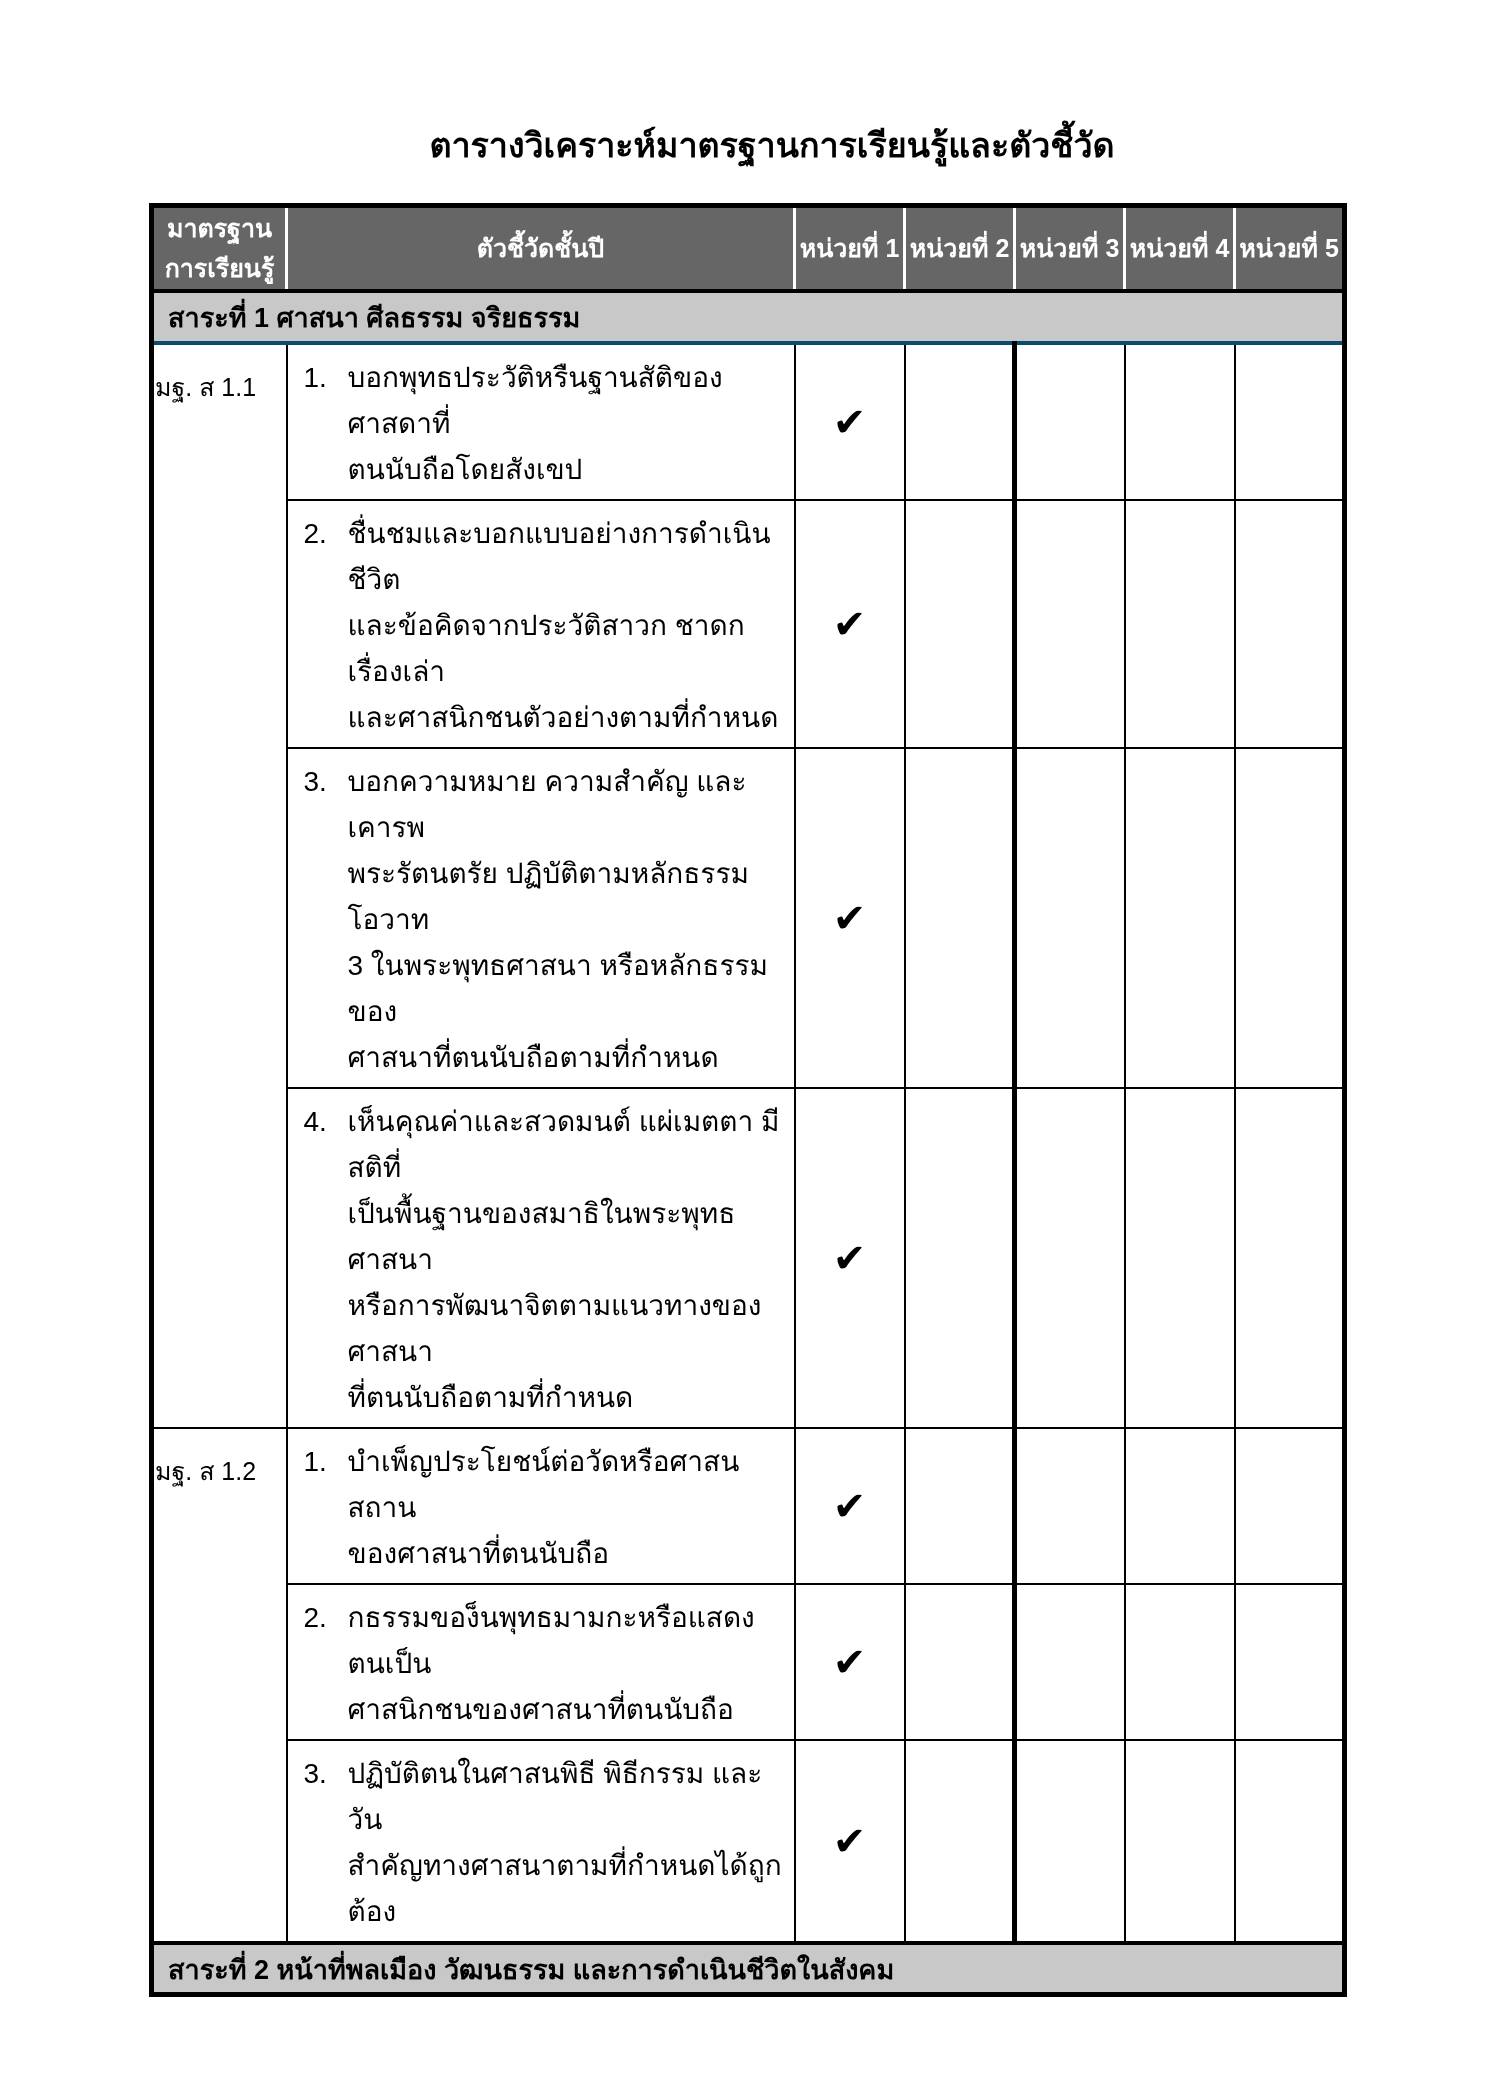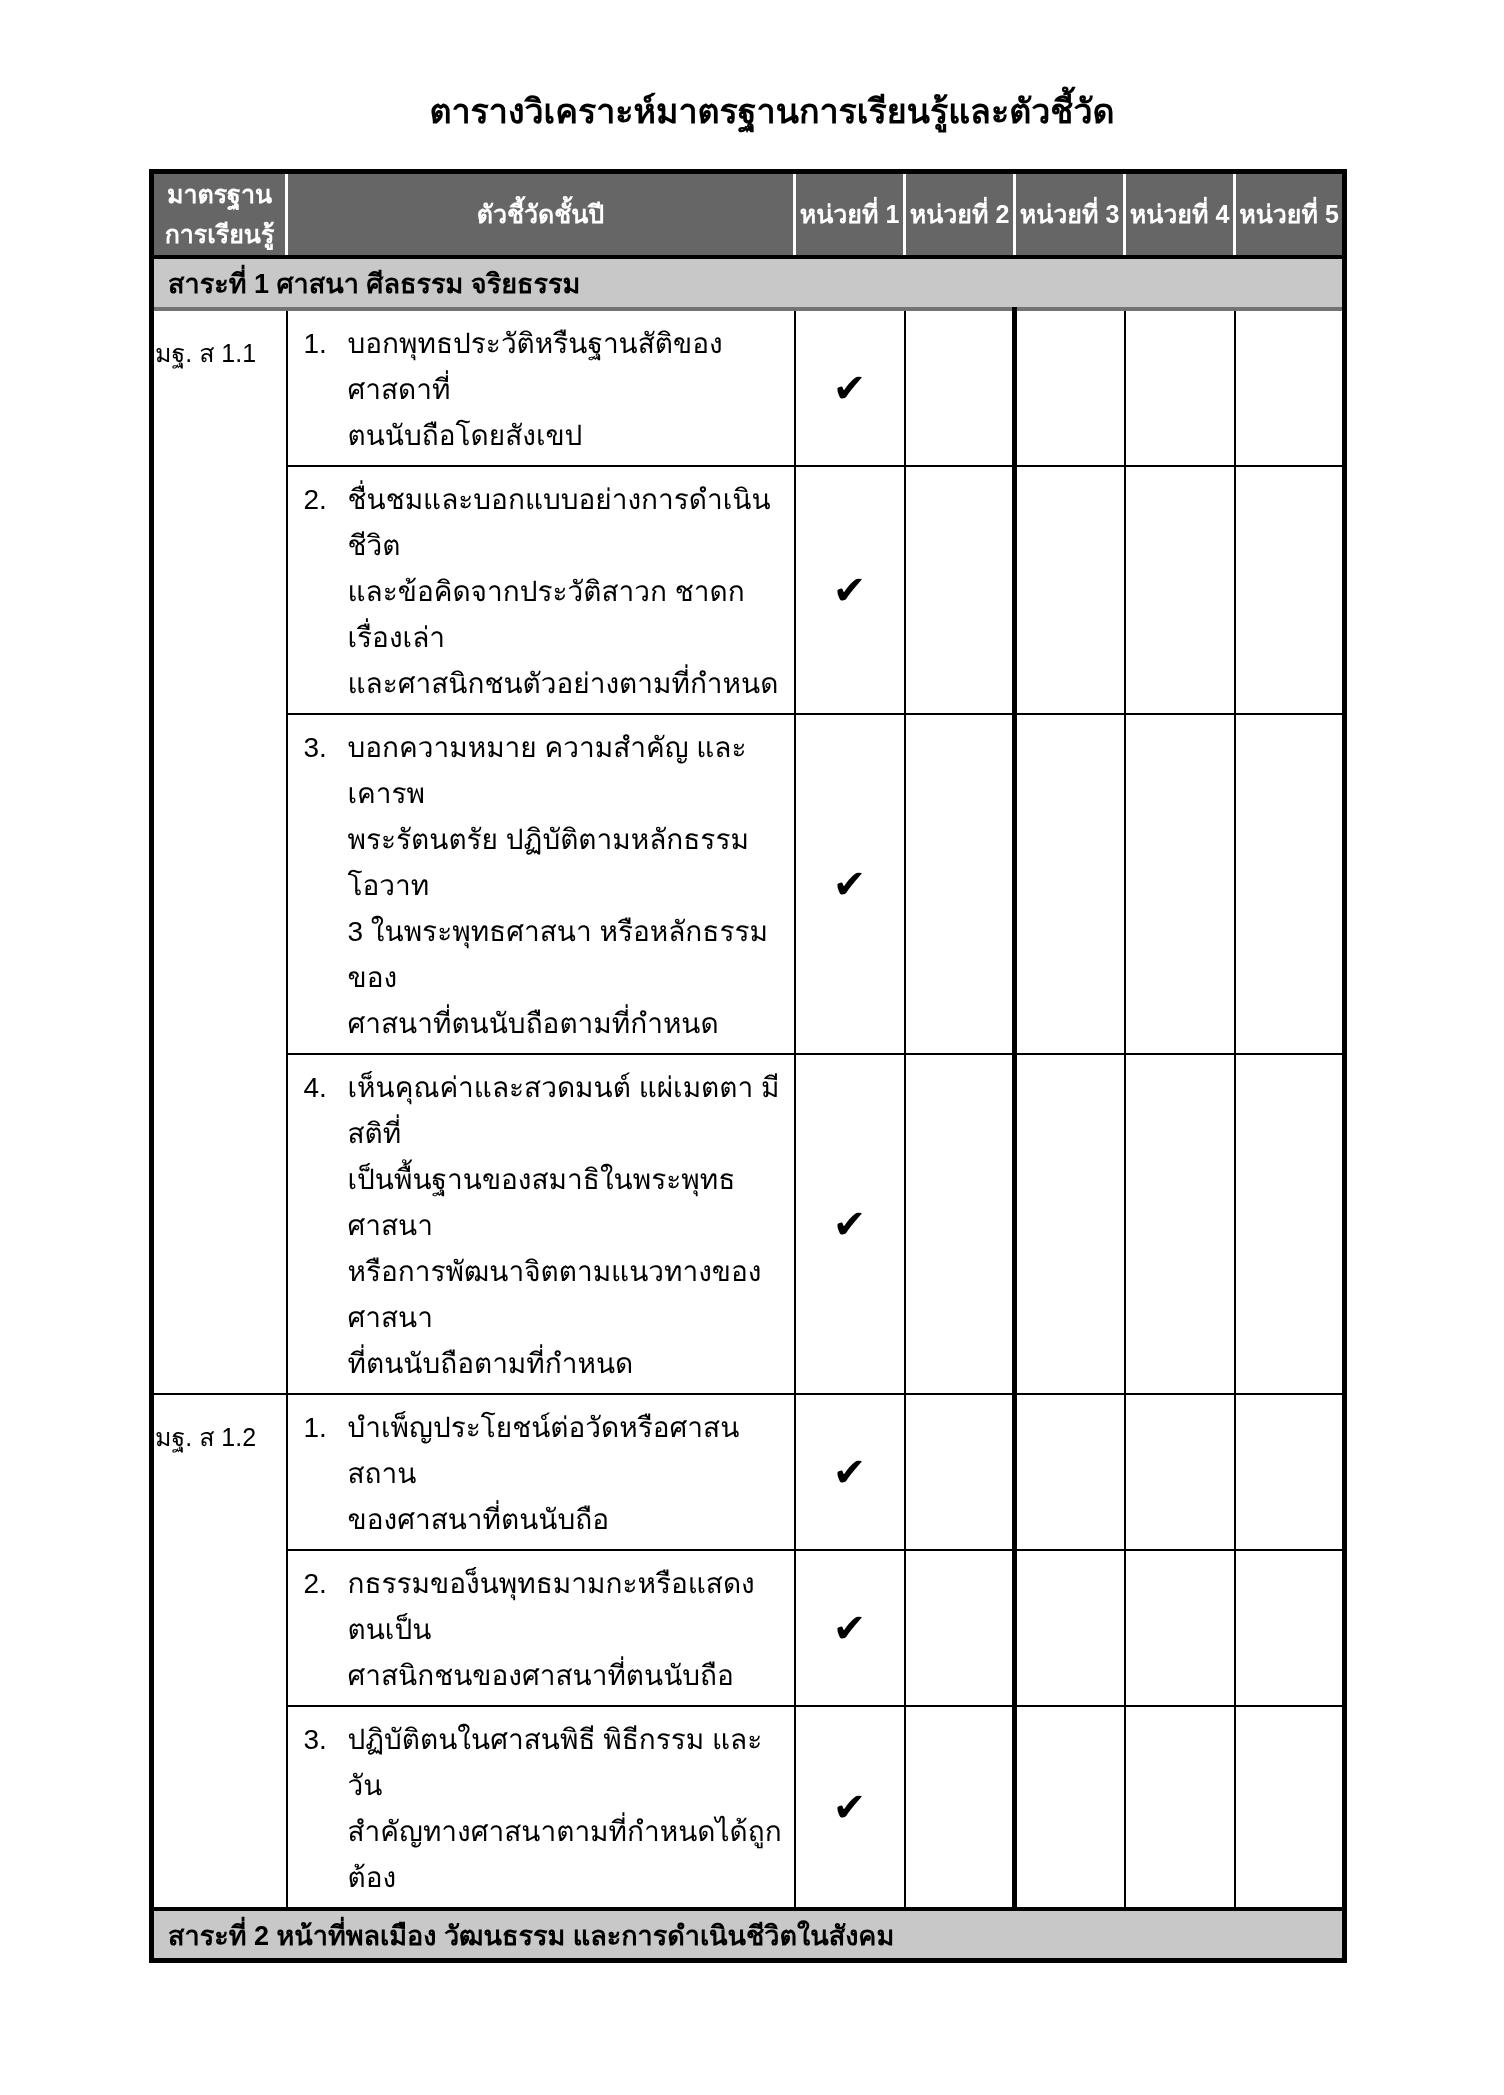--- a/index.html
+++ b/index.html
@@ -2,42 +2,42 @@
 <html><head>
 <meta charset="utf-8">
 <style>
   html,body { margin:0; padding:0; }
   body {
     width:1504px; height:2095px; background:#ffffff; color:#000;
     font-family:"Liberation Sans","DejaVu Sans",sans-serif;
   }
   .page { position:relative; width:1504px; height:2095px; overflow:hidden; }
 
-  .doc-title { padding-top:84px; text-align:center; font-weight:bold;
+  .doc-title { padding-top:118px; text-align:center; font-weight:bold;
                font-size:34px; line-height:1.62;margin-left:40px; }
 
   table.grid { border-collapse:collapse; table-layout:fixed;
                margin:30px 0 0 149px; width:1193px; border:5px solid #000; }
 
   col.c-std {width:135px;} col.c-ind {width:508px;}
   col.c-u   {width:110px;}
 
   tr.hdr { height:85px; }
   th { background:#666666; color:#ffffff; font-weight:bold; font-size:25px;
        padding:0; text-align:center; vertical-align:middle; }
   th + th { border-left:3px solid #ffffff; }
 
   .pre { white-space:pre-line; }
 
   td { border:2px solid #000; }
 
   tr.sec { height:52px; }
   tr.sec td { background:#c8c8c8; font-weight:bold; font-size:27px;
               text-align:left; padding:2px 10px 0 14px;
-              border-top:4px solid #000; border-bottom:4px solid #737373; }
+              border-top:4px solid #000; border-bottom:4px solid #0c4a6e; }
 
   td.std { font-weight:normal; font-size:25px; 
            vertical-align:top; padding-top:22px; }
 
   td.ind { vertical-align:top; padding:10px 8px 6px 16px; font-size:28px; }
   .li { display:flex; }
   .no { width:44px; flex:none; line-height:46px; }
   .tx { flex:1; line-height:46px; white-space:pre-line; }
 
   td.unit { text-align:center; vertical-align:middle; }

